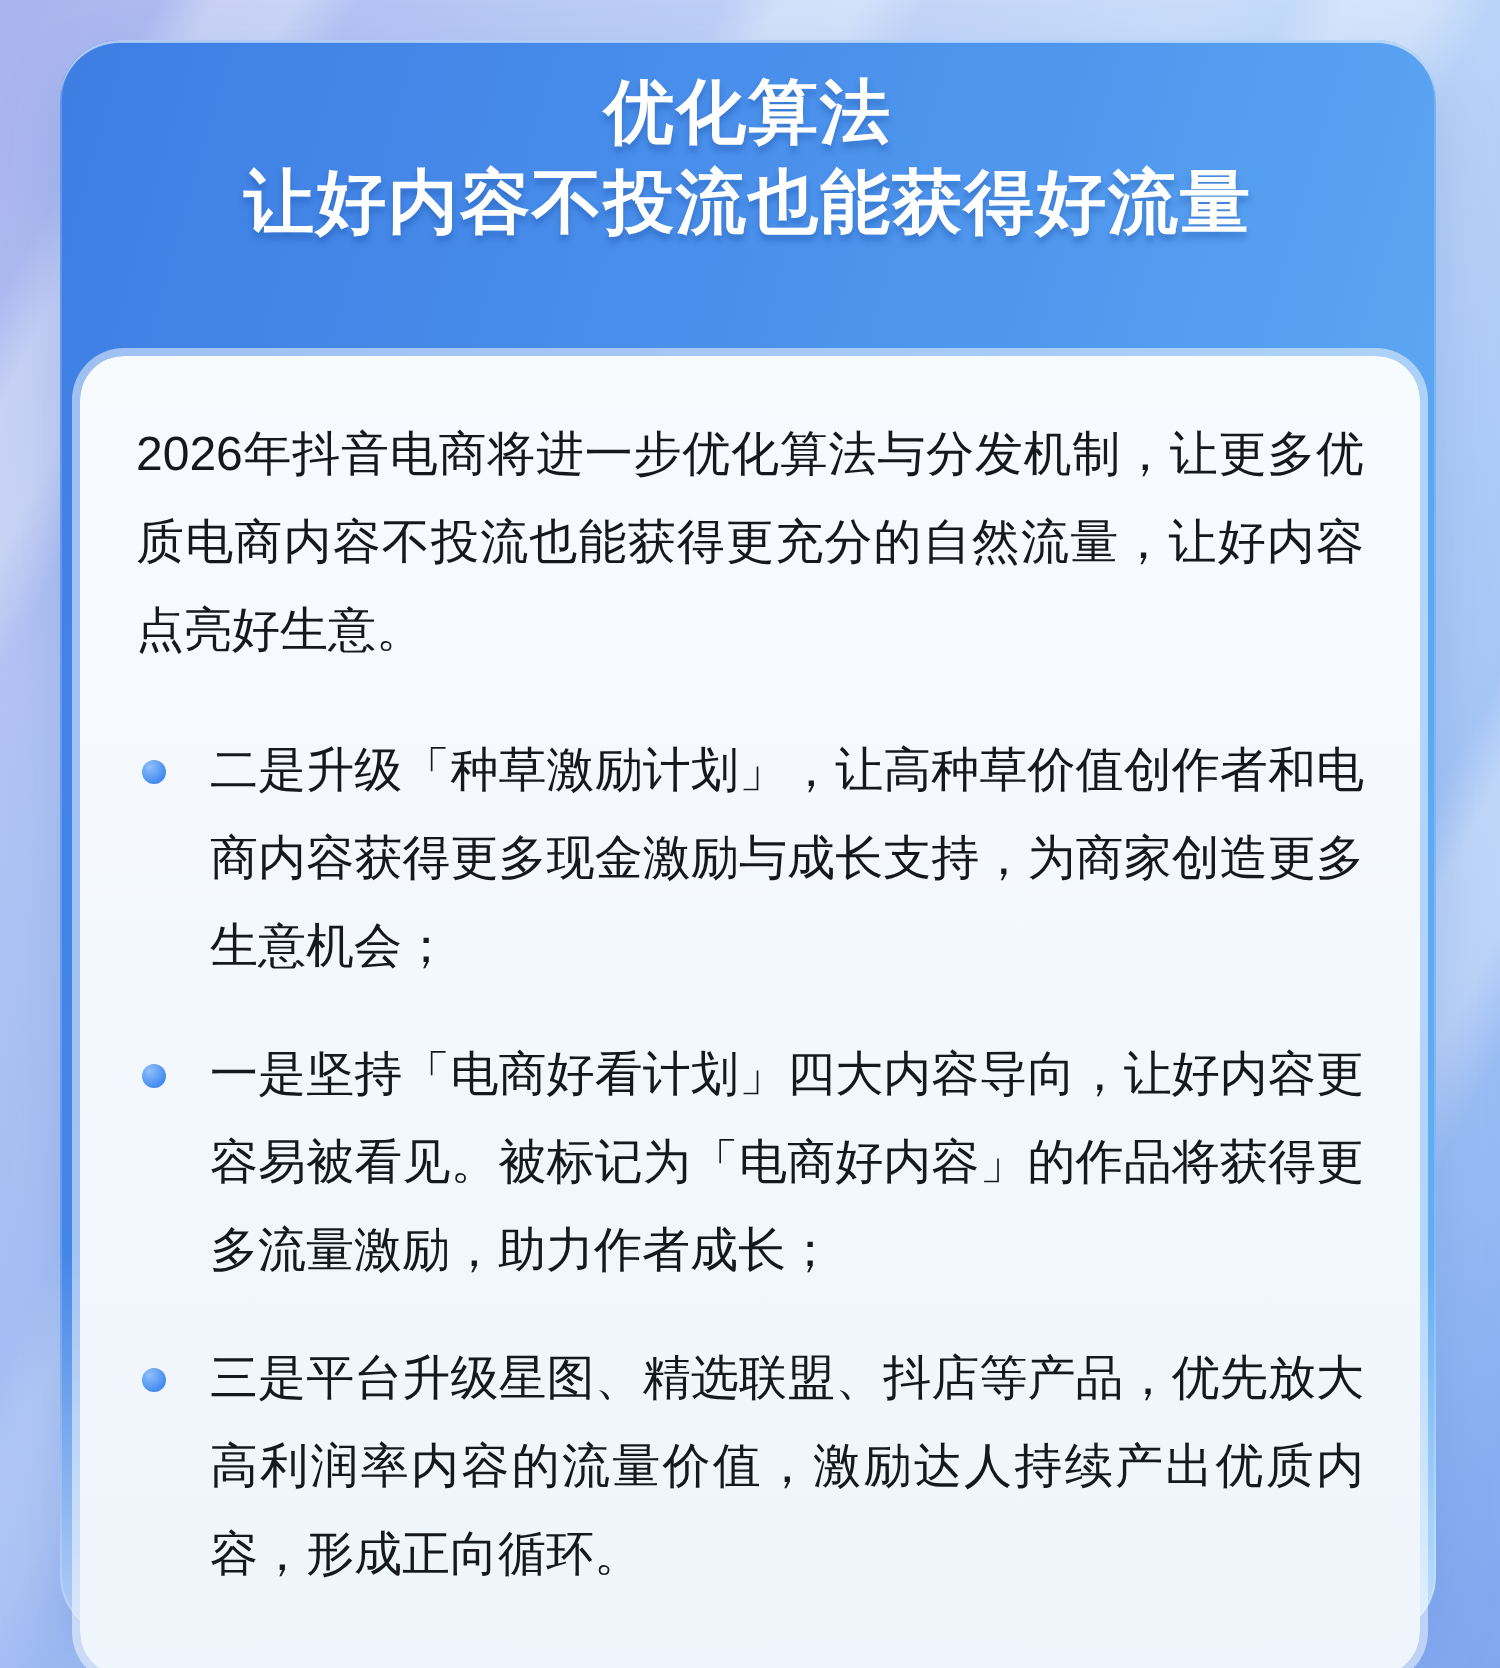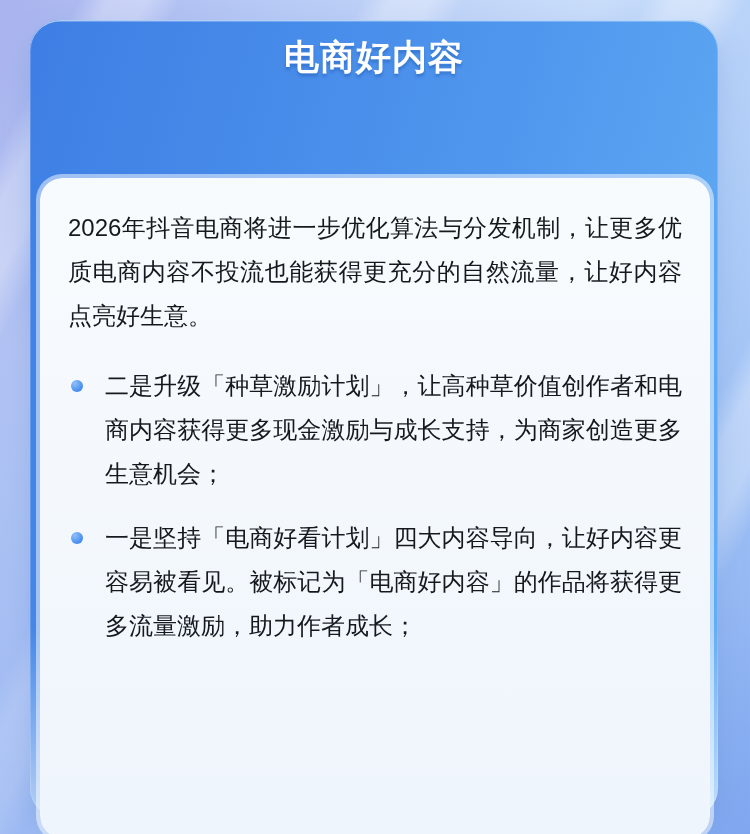--- a/index.html
+++ b/index.html
@@ -82,35 +82,40 @@
     border-radius: 50%;
     background: radial-gradient(circle at 32% 28%, #8fc0fa 0%, #4088ef 75%);
   }
 </style>
 </head>
 <body>
 
 <div class="poster">
 
   <h1 class="poster-title">
-    <span>电商好内容</span><br>
+    <span>优化算法</span><br>
+    <span>让好内容不投流也能获得好流量</span>
   </h1>
 
   <div class="content-card">
 
     <p class="intro">2026年抖音电商将进一步优化算法与分发机制，让更多优质电商内容不投流也能获得更充分的自然流量，让好内容点亮好生意。</p>
 
     <ul class="bullet-list">
 
       <li class="bullet-item">
         <span class="bullet-dot"></span>
         <span>二是升级「种草激励计划」，让高种草价值创作者和电商内容获得更多现金激励与成长支持，为商家创造更多生意机会；</span>
       </li>
 
       <li class="bullet-item">
         <span class="bullet-dot"></span>
         <span>一是坚持「电商好看计划」四大内容导向，让好内容更容易被看见。被标记为「电商好内容」的作品将获得更多流量激励，助力作者成长；</span>
       </li>
 
+      <li class="bullet-item">
+        <span class="bullet-dot"></span>
+        <span>三是平台升级星图、精选联盟、抖店等产品，优先放大高利润率内容的流量价值，激励达人持续产出优质内容，形成正向循环。</span>
+      </li>
 
     </ul>
   </div>
 </div>
 
 </body></html>

